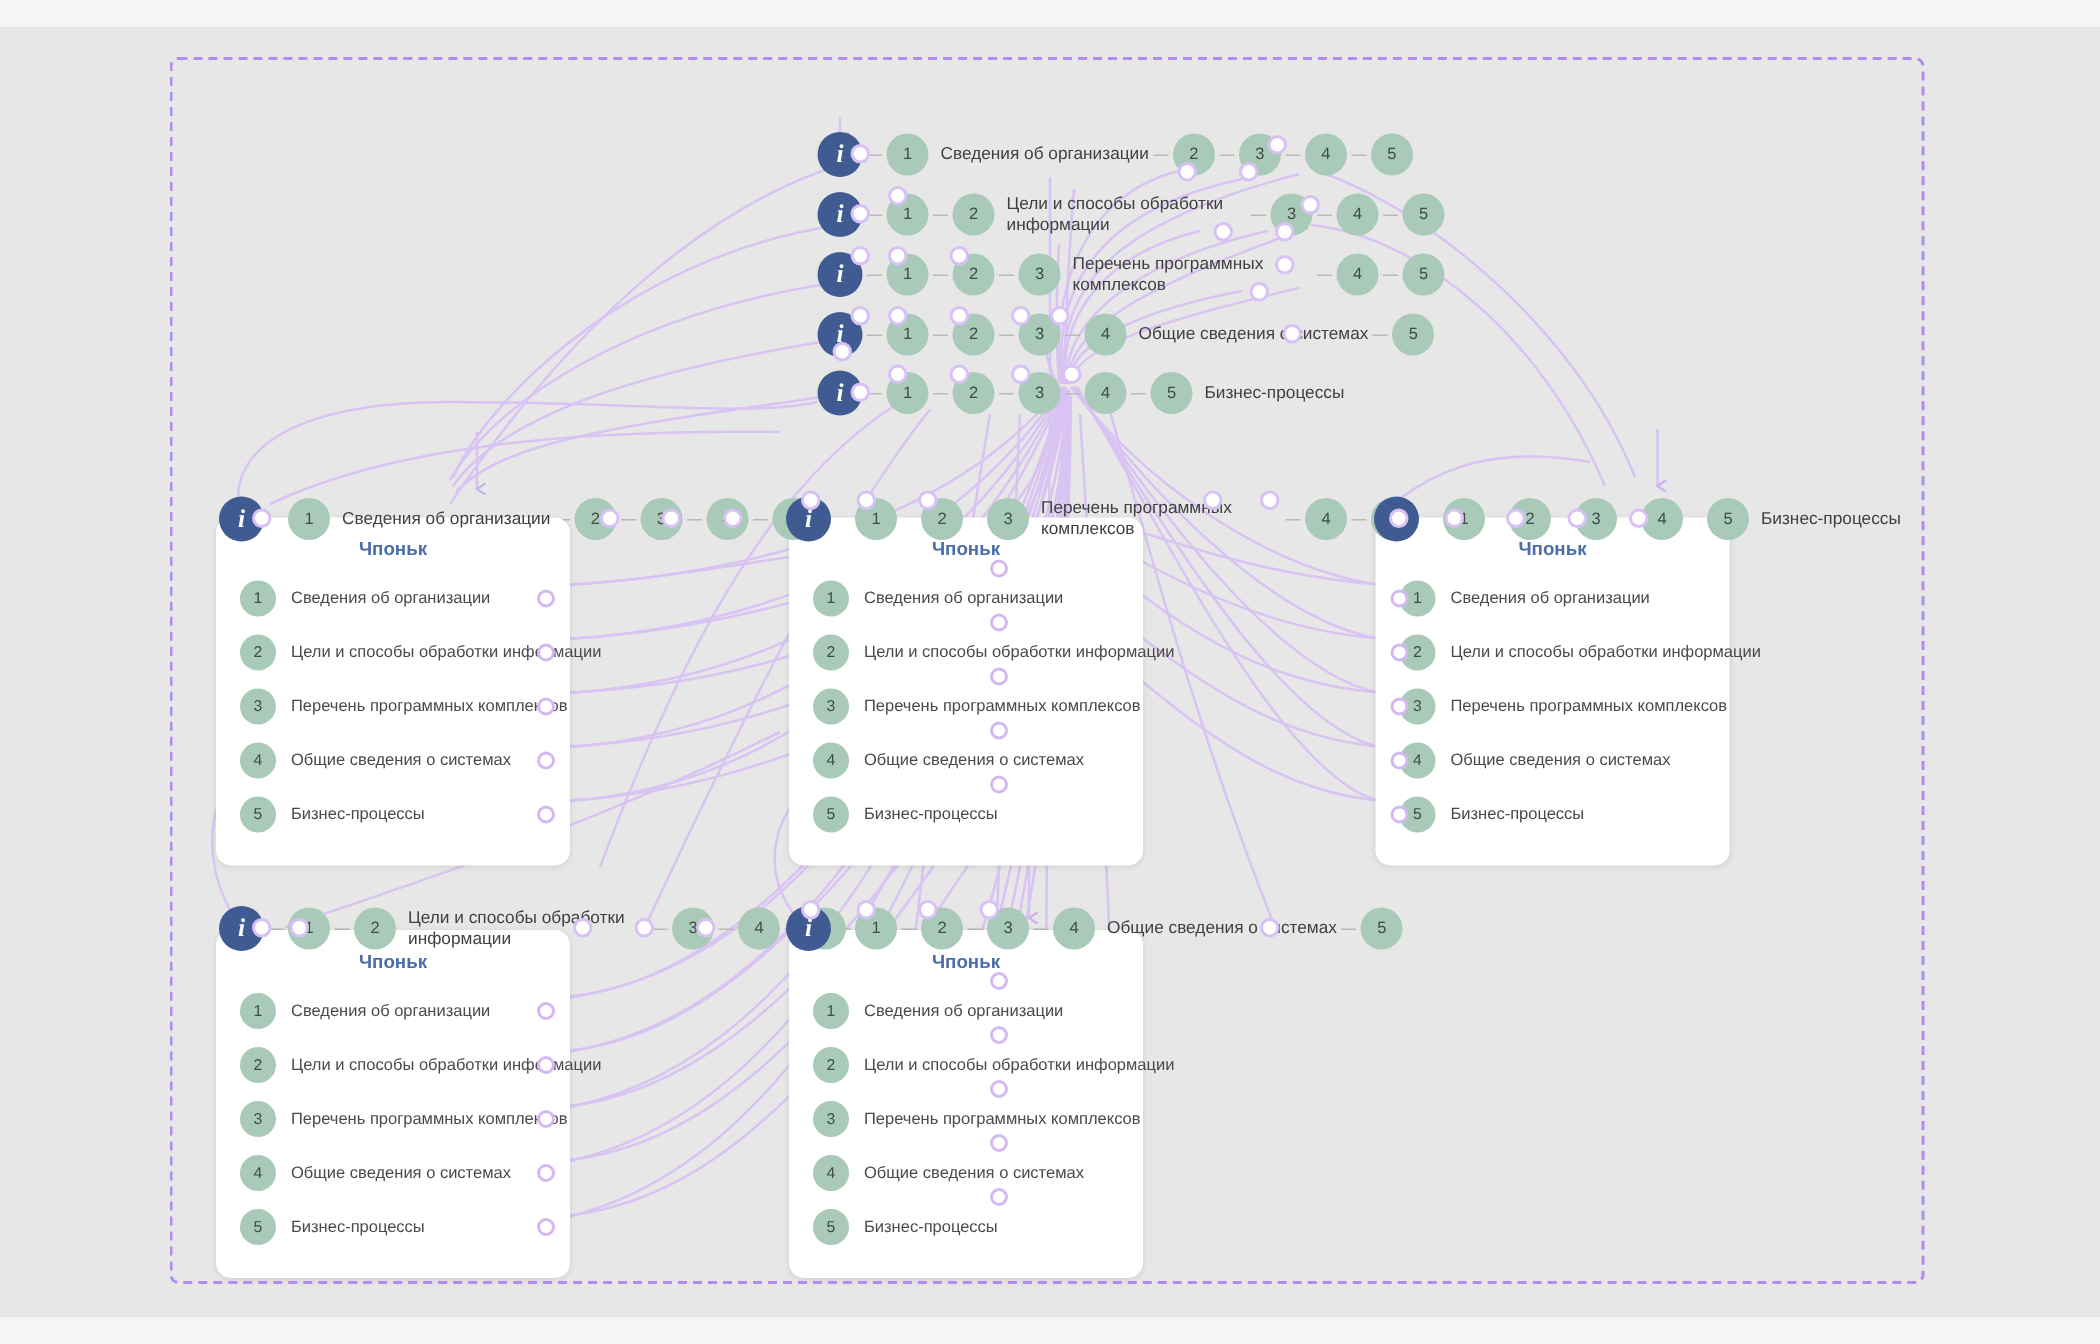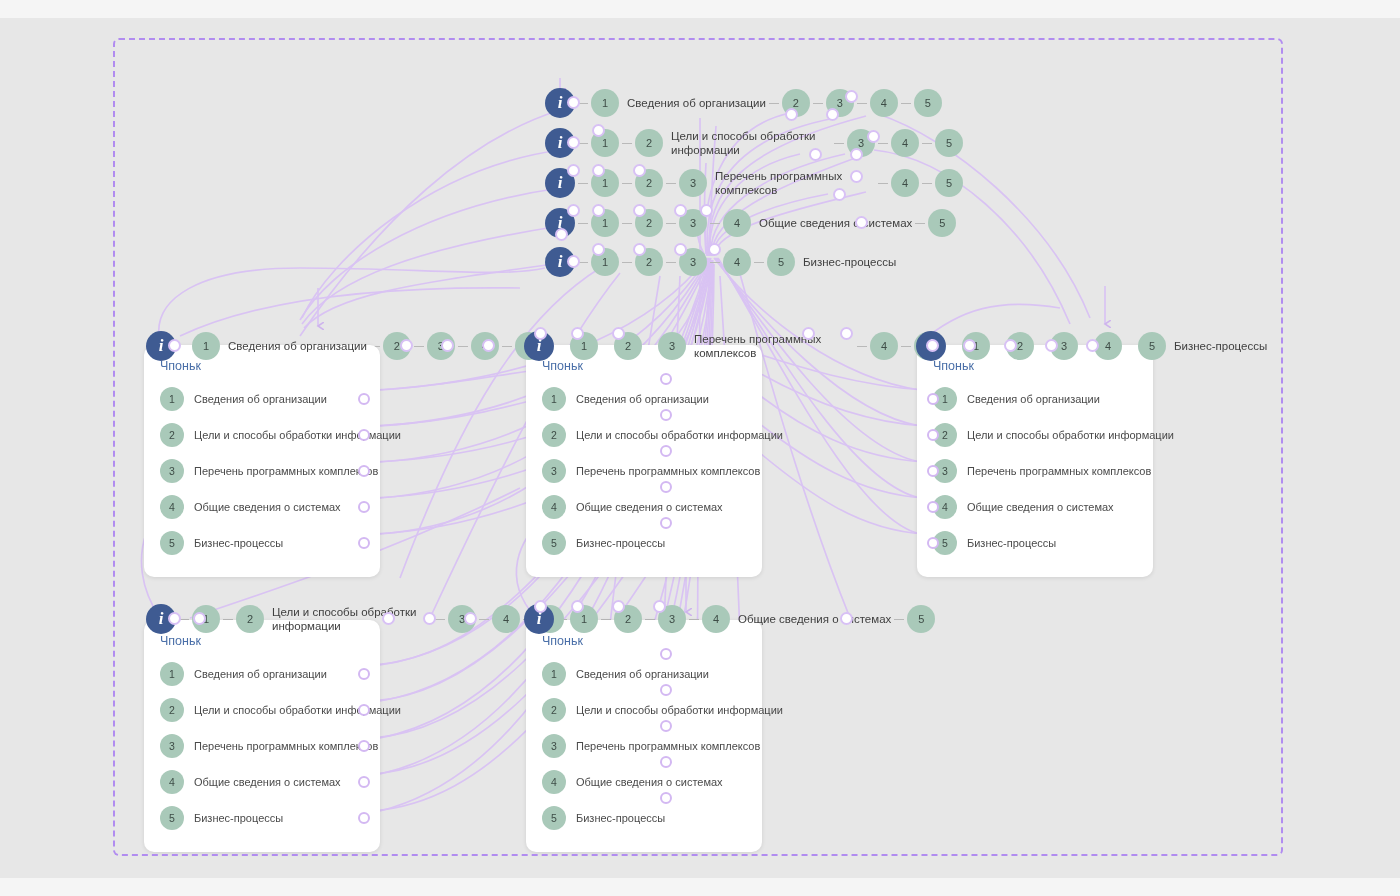--- a/index.html
+++ b/index.html
@@ -72,21 +72,21 @@
   }
 
   
   .card{
     position:absolute;width:236px;
     background:#fff;border-radius:10px;
     box-shadow:0 1px 4px rgba(0,0,0,.10);
     padding:14px 16px 16px 16px;box-sizing:border-box;
   }
   .card .ttl{
-    font-size:12.5px;font-weight:normal;color:#4a6fa8;margin-bottom:8px;
+    font-size:12.5px;font-weight:bold;color:#4a6fa8;margin-bottom:8px;text-align:center;
   }
   .card .li{
     display:flex;align-items:center;height:36px;position:relative;
   }
   .card .li .n{
     width:24px;height:24px;border-radius:50%;background:#a9c9b9;
     color:#3e4d47;font-size:10.5px;
     display:flex;align-items:center;justify-content:center;flex:0 0 auto;
   }
   .card .li .t{

